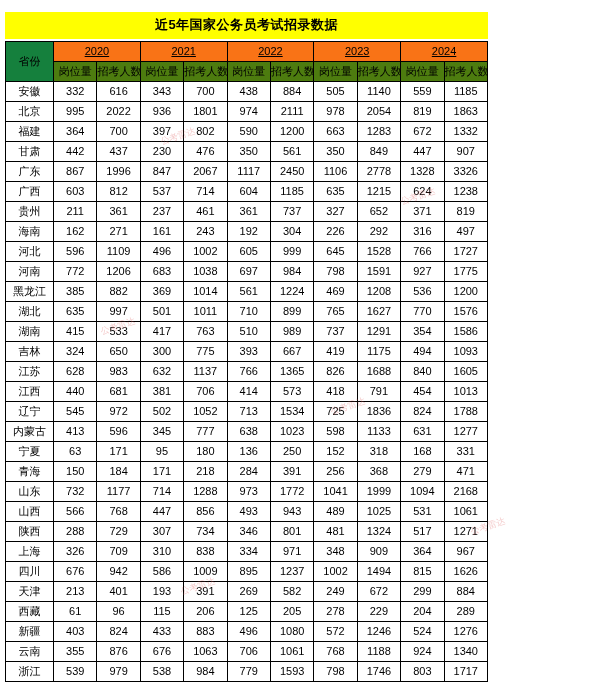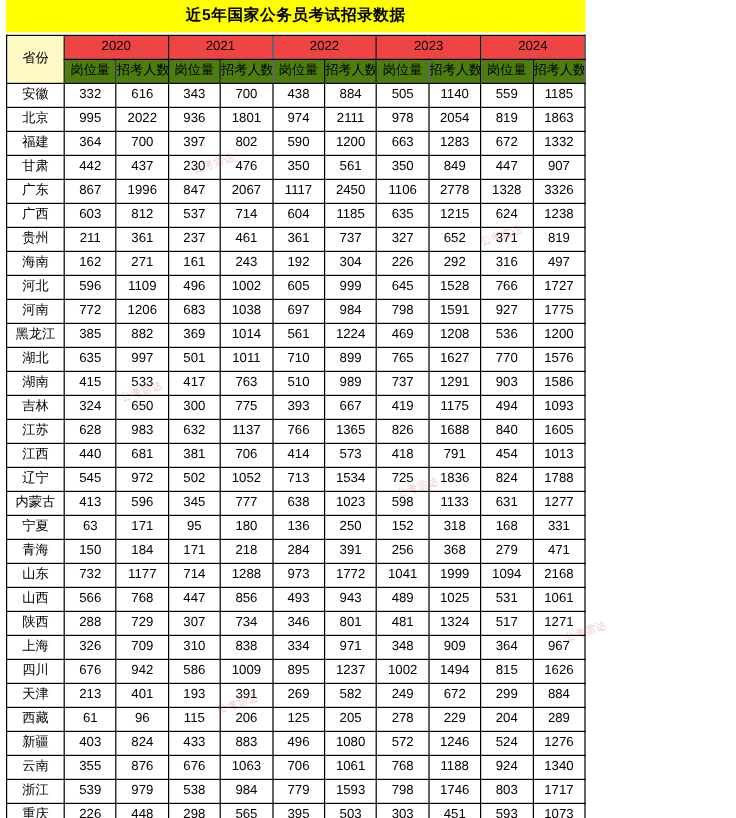--- a/index.html
+++ b/index.html
@@ -11,21 +11,21 @@
     width: 613px;
     height: 682px;
     font-family: "Liberation Sans", sans-serif;
     overflow: hidden;
   }
   .page {
     position: relative;
     width: 493px;
     height: 682px;
     box-sizing: border-box;
-    padding: 0 5px 5px 5px;
+    padding: 12px 5px 5px 5px;
   }
   .title-bar {
     width: 100%;
     background: #ffff00;
     text-align: center;
     font-size: 13px;
     font-weight: bold;
     color: #000;
     padding: 4px 0 5px 0;
     box-sizing: border-box;
@@ -46,29 +46,30 @@
     line-height: 19px;
     color: #000;
     font-weight: normal;
     overflow: hidden;
     white-space: nowrap;
   }
   .col-prov {
     width: 48px;
   }
   th.year {
-    background: #ef4444;
+    background: #f97316;
     font-weight: bold;
     font-size: 11.5px;
     color: #000;
     height: 20px;
     line-height: 20px;
+    text-decoration: underline;
   }
   th.prov-head {
-    background: #fef9c3;
+    background: #15803d;
     font-weight: bold;
     font-size: 12px;
     color: #000;
   }
   th.sub {
     background: #4d7c0f;
     font-weight: bold;
     font-size: 10.5px;
     color: #000;
     height: 19px;
@@ -292,21 +293,21 @@
         <tr>
           <td class="prov">湖南</td>
           <td>415</td>
           <td>533</td>
           <td>417</td>
           <td>763</td>
           <td>510</td>
           <td>989</td>
           <td>737</td>
           <td>1291</td>
-          <td>903</td>
+          <td>354</td>
           <td>1586</td>
         </tr>
         <tr>
           <td class="prov">吉林</td>
           <td>324</td>
           <td>650</td>
           <td>300</td>
           <td>775</td>
           <td>393</td>
           <td>667</td>

